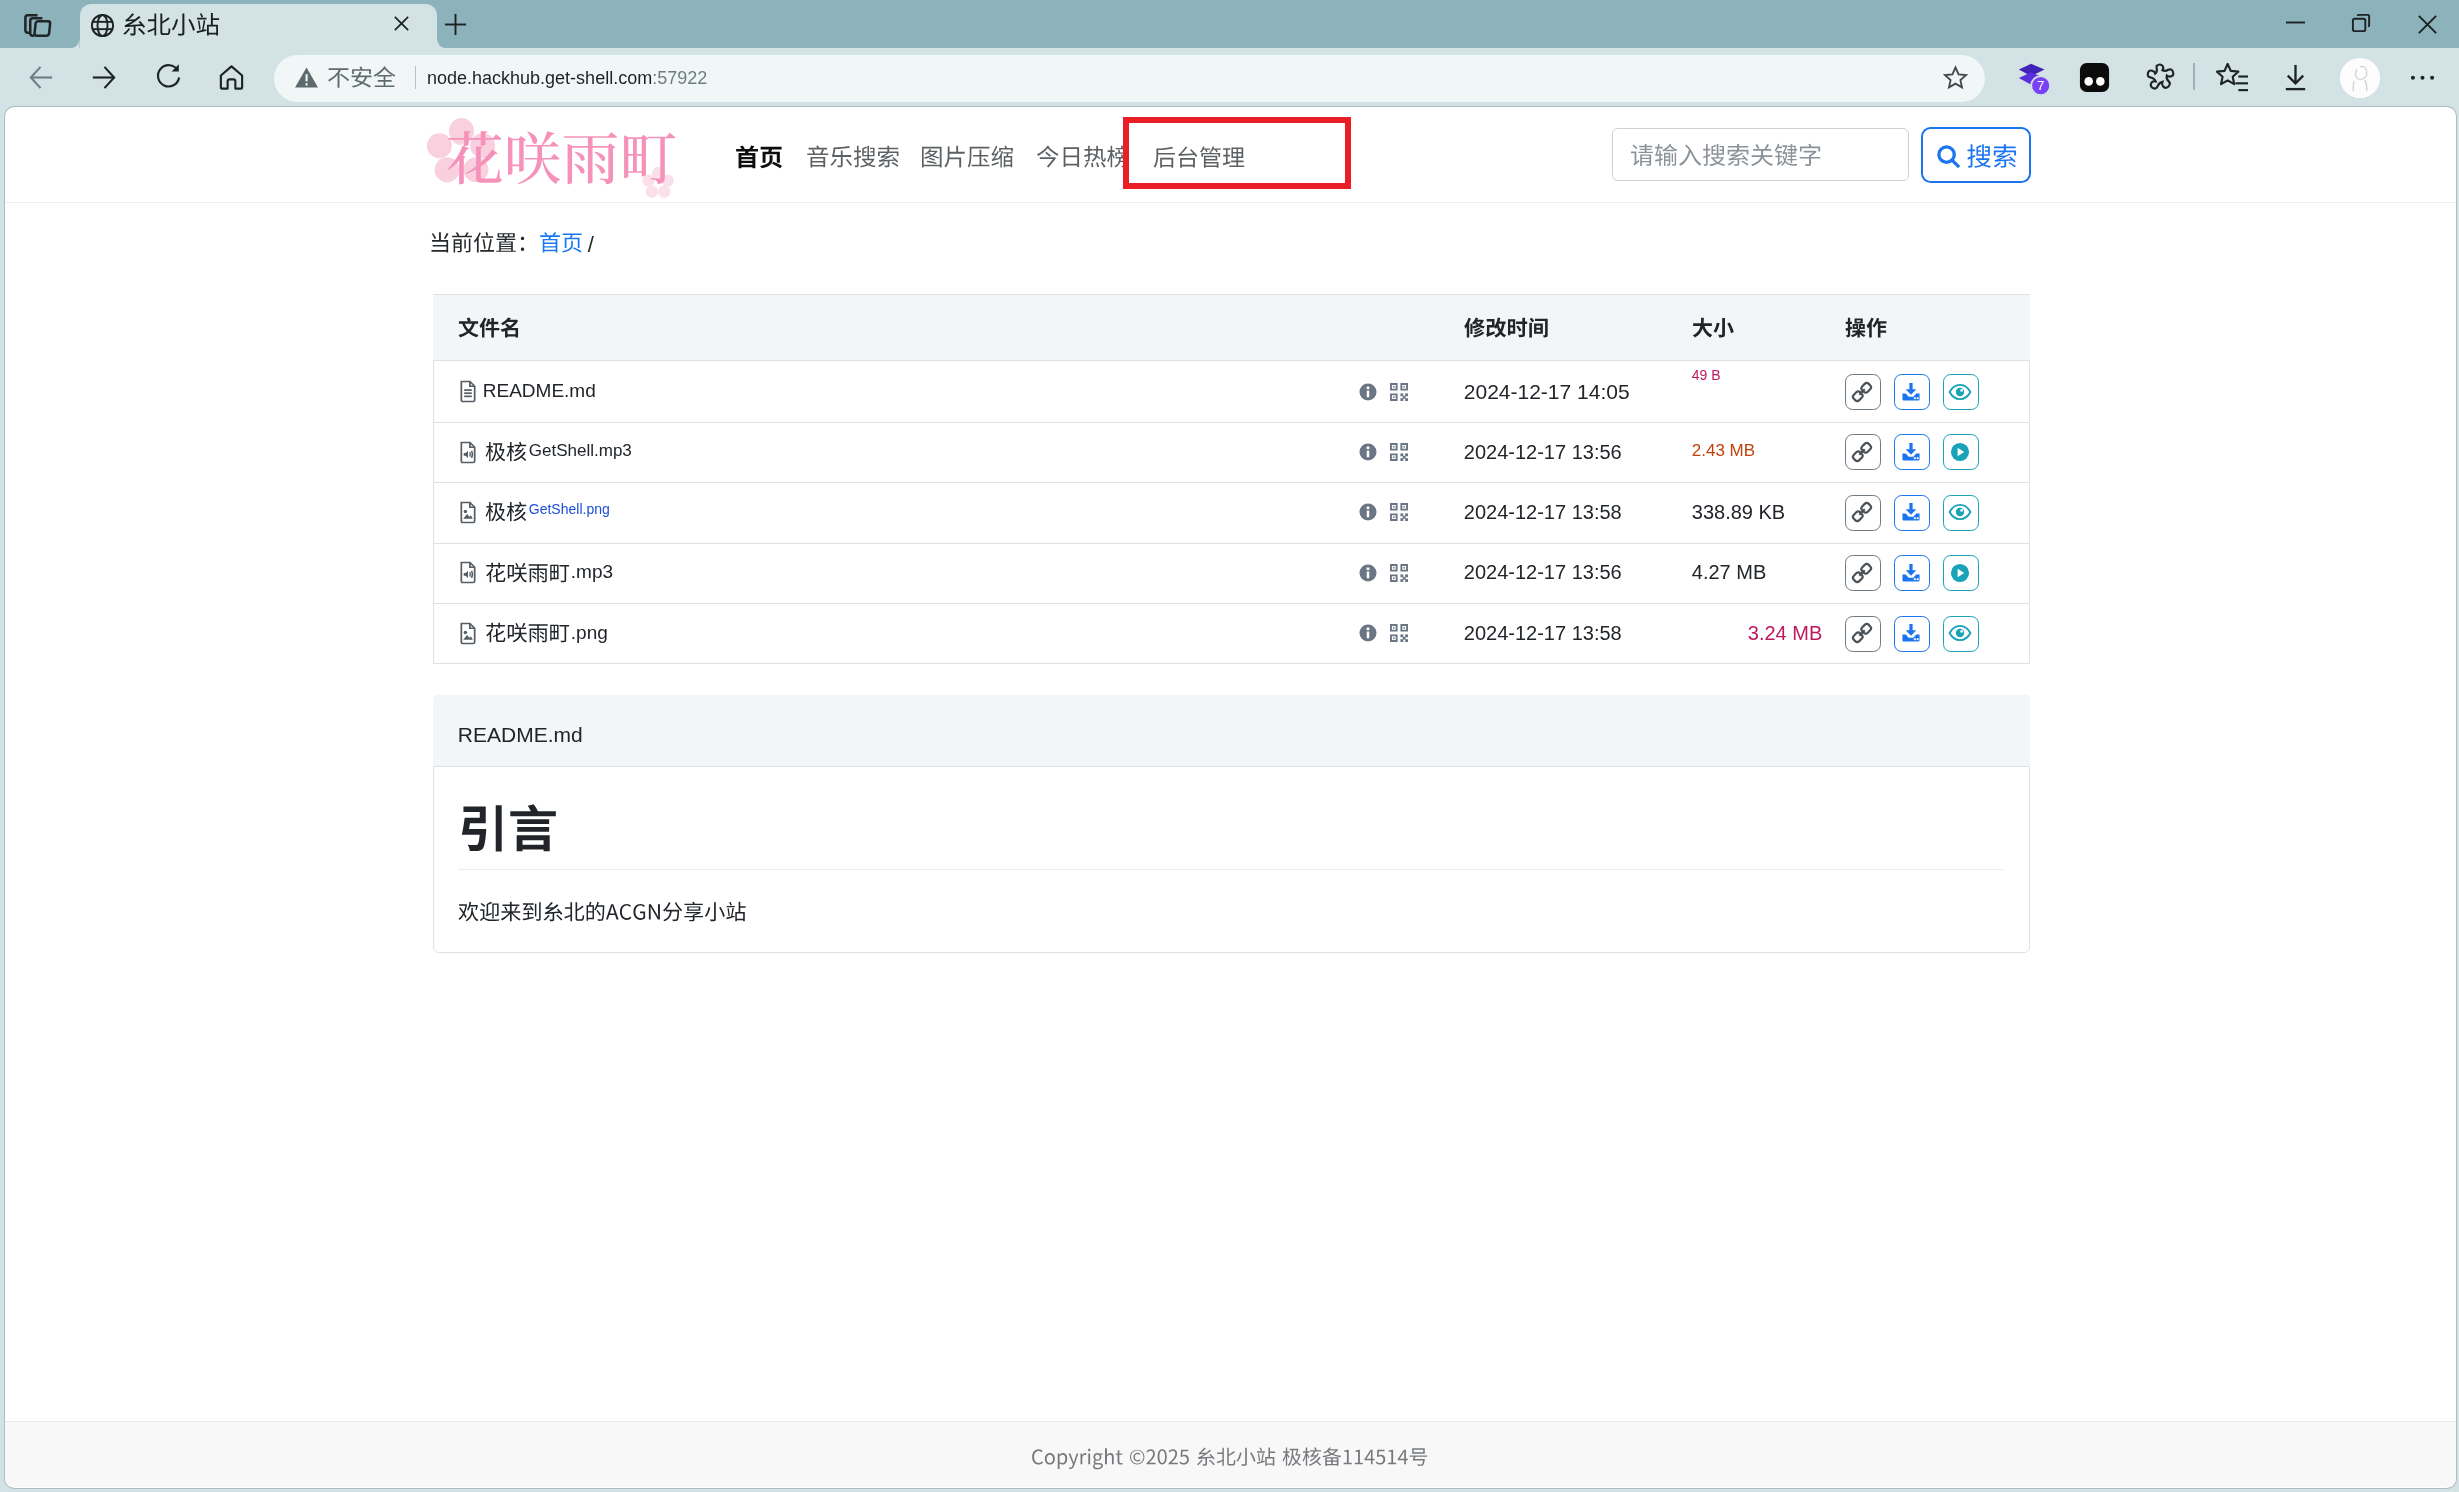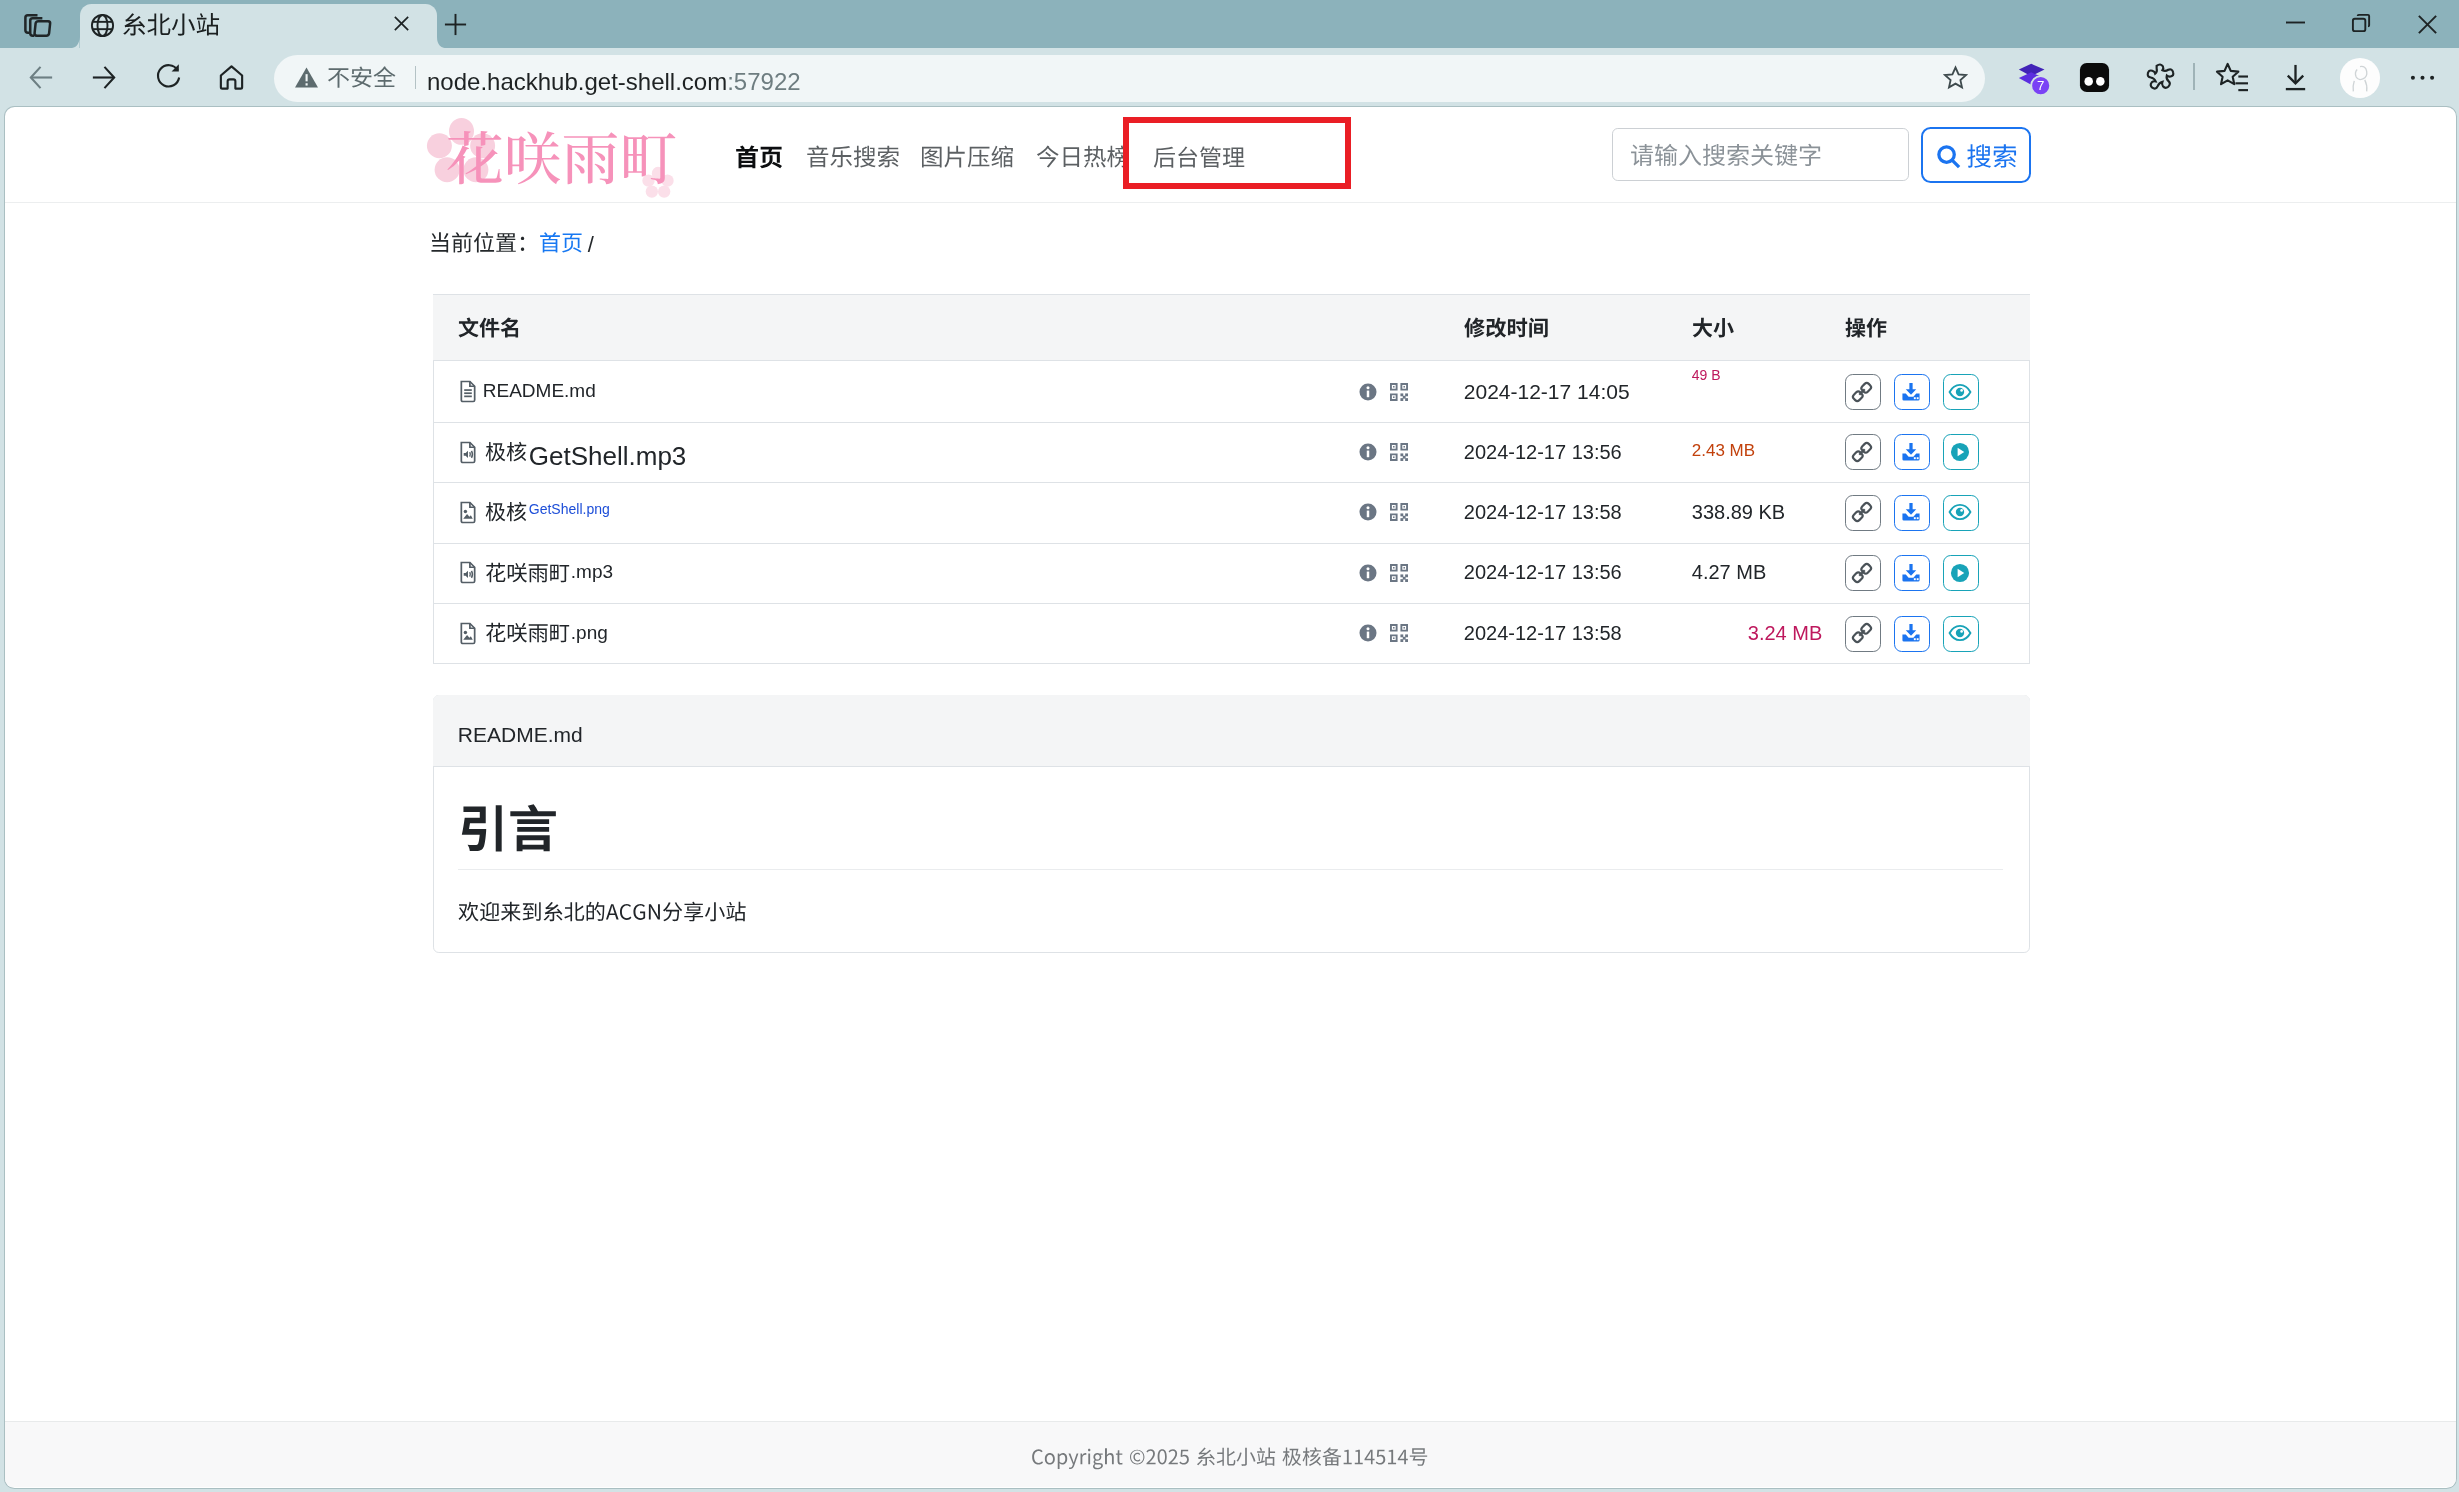--- a/index.html
+++ b/index.html
@@ -87,21 +87,21 @@
 <div class="abs" style="left:274px;top:55px;width:1711px;height:47px;border-radius:23.5px;background:#f1f6f7"></div>
 <svg class="abs" style="left:294px;top:66px" width="25" height="23" viewBox="0 0 26 24">
 <path d="M13 1.5 L25 22.5 L1 22.5 Z" fill="#5d6b6e"></path>
 <rect x="12" y="8.5" width="2.2" height="7.5" fill="#f1f6f7"></rect>
     <rect x="12" y="18" width="2.2" height="2.4" fill="#f1f6f7"></rect>
   </svg>
 <div style="position:absolute;left:327px;top:59px;"><svg width="70" height="34" viewBox="0 0 73 35" style="display:inline-block">
       <path transform="translate(0,27.8)" fill="#5d6b6e" d="M13.4 -11.5C16.3 -9.6 19.9 -6.7 21.6 -4.9L23.0 -6.3C21.2 -8.1 17.6 -10.8 14.8 -12.6ZM1.7 -18.5V-16.6H12.3C10.0 -12.5 5.8 -8.5 1.1 -6.1C1.4 -5.7 2.0 -5.0 2.3 -4.5C5.6 -6.3 8.6 -8.8 11.0 -11.5V1.9H13.0V-14.0C13.6 -14.9 14.1 -15.7 14.6 -16.6H22.3V-18.5Z M33.9 -19.8C34.3 -19.0 34.7 -18.1 35.1 -17.4H26.2V-12.5H28.0V-15.7H43.9V-12.5H45.8V-17.4H37.2C36.8 -18.2 36.2 -19.3 35.8 -20.2ZM39.7 -9.1C39.0 -7.1 37.9 -5.6 36.6 -4.3C34.8 -5.0 33.1 -5.6 31.4 -6.1C32.0 -7.0 32.7 -8.0 33.3 -9.1ZM31.2 -9.1C30.3 -7.7 29.4 -6.4 28.6 -5.4C30.6 -4.7 32.8 -3.9 34.9 -3.0C32.6 -1.4 29.6 -0.4 26.0 0.2C26.4 0.6 26.9 1.4 27.1 1.8C31.0 1.0 34.3 -0.2 36.9 -2.2C39.9 -0.9 42.7 0.6 44.4 1.8L45.9 0.2C44.1 -1.0 41.4 -2.3 38.4 -3.6C39.8 -5.0 41.0 -6.8 41.8 -9.1H46.4V-10.8H34.3C35.0 -12.0 35.6 -13.2 36.0 -14.3L34.1 -14.7C33.6 -13.5 32.9 -12.1 32.2 -10.8H25.7V-9.1Z M59.8 -20.4C57.4 -16.6 53.0 -13.1 48.6 -11.1C49.1 -10.7 49.6 -10.1 49.9 -9.6C50.8 -10.1 51.8 -10.7 52.7 -11.3V-9.7H59.1V-6.0H52.9V-4.3H59.1V-0.4H49.8V1.2H70.3V-0.4H60.9V-4.3H67.4V-6.0H60.9V-9.7H67.4V-11.3C68.3 -10.7 69.2 -10.1 70.2 -9.5C70.5 -10.1 71.0 -10.7 71.4 -11.0C67.5 -13.1 64.0 -15.6 61.0 -19.1L61.4 -19.7ZM52.8 -11.3C55.5 -13.1 58.0 -15.3 60.0 -17.7C62.3 -15.1 64.7 -13.1 67.4 -11.3Z"></path>
     </svg></div>
 <div class="abs" style="left:415px;top:66px;width:1px;height:23px;background:#b4c2c5"></div>
-<div class="abs" style="left:427px;top:68px;font-size:24px;color:#1e2223;letter-spacing:0px">node.hackhub.get-shell.com<span style="color:#6e7d80">:57922</span></div>
+<div class="abs" style="left:427px;top:68px;font-size:18px;color:#1e2223;letter-spacing:0px">node.hackhub.get-shell.com<span style="color:#6e7d80">:57922</span></div>
 <svg class="abs" style="left:1943px;top:65px" width="25" height="25" viewBox="0 0 30 30">
 <path d="M15 3 L18.7 11.2 L27.5 12.1 L20.9 18.1 L22.8 26.8 L15 22.3 L7.2 26.8 L9.1 18.1 L2.5 12.1 L11.3 11.2 Z" fill="none" stroke="#3e4a4d" stroke-width="2.2"></path>
   </svg>
 <svg class="abs" style="left:2016px;top:60px" width="38" height="38" viewBox="0 0 40 40">
 <path d="M16 4 L30 10 L16 17 L3 10 Z" fill="#4123b7"></path>
 <path d="M16 13 L30 19 L16 26 L3 19 Z" fill="#5b2ee0"></path>
 <circle cx="26" cy="27" r="10" fill="#7a42f5" stroke="#d2e2e5" stroke-width="2"></circle>
 <text x="26" y="32" font-size="14" fill="#fff" text-anchor="middle" font-family="Liberation Sans">7</text>
   </svg>
 <svg class="abs" style="left:2078px;top:61px" width="33" height="33" viewBox="0 0 34 34">
@@ -287,21 +287,21 @@
       <g fill="none" stroke="#545e66" stroke-width="1.8">
         <path d="M3.5 1.5 L12.5 1.5 L17.5 6.5 L17.5 21 Q17.5 22.5 16 22.5 L5 22.5 Q3.5 22.5 3.5 21 Z"></path>
         <path d="M12.5 1.5 L12.5 6.5 L17.5 6.5"></path>
       </g>
       <path d="M6 12.5 L8 12.5 L10.5 10.2 L10.5 17.8 L8 15.5 L6 15.5 Z" fill="#545e66"></path>
       <path d="M12.3 11.7 Q13.6 14 12.3 16.3 M14.2 10.3 Q16.2 14 14.2 17.7" stroke="#545e66" stroke-width="1.5" fill="none"></path>
     </svg>
 <div style="position:absolute;left:480px;top:328px;"><svg width="43" height="31" viewBox="0 0 45 32" style="display:inline-block">
         <path transform="translate(0,25.5)" fill="#212529" d="M4.3 -18.5V-14.2H1.4V-12.7H4.2C3.5 -9.7 2.1 -6.2 0.7 -4.3C1.0 -3.9 1.4 -3.2 1.6 -2.7C2.6 -4.2 3.6 -6.6 4.3 -9.0V1.7H5.8V-10.1C6.4 -9.0 7.1 -7.6 7.4 -6.9L8.4 -8.1C8.1 -8.7 6.3 -11.4 5.8 -12.1V-12.7H8.2V-14.2H5.8V-18.5ZM8.5 -17.1V-15.5H11.0C10.8 -8.2 9.9 -2.6 6.4 0.8C6.8 1.0 7.5 1.5 7.8 1.8C10.0 -0.6 11.2 -3.7 11.8 -7.7C12.6 -5.7 13.6 -4.0 14.8 -2.5C13.6 -1.2 12.2 -0.2 10.6 0.5C11.0 0.8 11.6 1.4 11.8 1.8C13.3 1.0 14.7 0.0 15.9 -1.3C17.1 -0.0 18.5 1.0 20.2 1.7C20.4 1.3 20.9 0.7 21.3 0.3C19.6 -0.3 18.2 -1.3 16.9 -2.6C18.5 -4.7 19.8 -7.3 20.4 -10.7L19.4 -11.1L19.1 -11.0H16.6C17.2 -12.8 17.8 -15.2 18.2 -17.1ZM12.6 -15.5H16.3C15.8 -13.5 15.1 -11.1 14.6 -9.6H18.5C18.0 -7.3 17.0 -5.3 15.9 -3.8C14.2 -5.8 13.0 -8.2 12.3 -10.9C12.4 -12.4 12.5 -13.9 12.6 -15.5Z M40.9 -8.1C39.0 -4.4 34.8 -1.2 29.7 0.4C30.0 0.7 30.4 1.4 30.6 1.8C33.4 0.8 35.9 -0.5 37.9 -2.2C39.4 -1.0 41.1 0.5 41.9 1.5L43.2 0.4C42.3 -0.6 40.6 -2.0 39.1 -3.2C40.5 -4.5 41.7 -5.9 42.6 -7.5ZM35.5 -18.1C35.9 -17.3 36.4 -16.3 36.6 -15.5H30.8V-13.9H35.0C34.3 -12.7 33.0 -10.7 32.6 -10.2C32.3 -9.8 31.6 -9.7 31.2 -9.6C31.3 -9.2 31.6 -8.4 31.7 -8.0C32.1 -8.2 32.7 -8.3 36.7 -8.6C35.0 -6.9 33.0 -5.4 30.8 -4.4C31.1 -4.1 31.5 -3.5 31.7 -3.1C35.6 -5.0 38.9 -8.2 40.8 -11.5L39.3 -12.1C38.9 -11.4 38.5 -10.7 37.9 -10.0L34.2 -9.8C35.0 -11.0 36.1 -12.7 36.8 -13.9H43.1V-15.5H38.0L38.3 -15.6C38.1 -16.4 37.6 -17.6 37.0 -18.6ZM26.2 -18.5V-14.2H23.3V-12.7H26.1C25.5 -9.7 24.1 -6.2 22.7 -4.3C23.0 -3.9 23.4 -3.2 23.6 -2.7C24.6 -4.1 25.5 -6.4 26.2 -8.7V1.7H27.8V-9.8C28.4 -8.7 29.1 -7.4 29.4 -6.7L30.4 -7.9C30.0 -8.5 28.4 -11.0 27.8 -11.8V-12.7H30.3V-14.2H27.8V-18.5Z"></path>
       </svg></div>
-<div class="abs" style="left:524px;top:334px;font-size:26px;color:#212529">GetShell.mp3</div>
+<div class="abs" style="left:524px;top:334px;font-size:17px;color:#212529">GetShell.mp3</div>
 <svg class="abs" style="left:1354px;top:336px" width="18" height="18" viewBox="0 0 19 19">
 <circle cx="9.5" cy="9.5" r="9" fill="#6b7684"></circle>
       <rect x="8.2" y="8" width="2.6" height="7" fill="#fff"></rect>
       <circle cx="9.5" cy="5" r="1.6" fill="#fff"></circle>
     </svg>
 <svg class="abs" style="left:1385px;top:336px" width="18" height="18" viewBox="0 0 19 19">
 <g fill="#6b7684">
         <path d="M0 0 H8 V8 H0 Z M2 2 V6 H6 V2 Z" fill-rule="evenodd"></path>
         <rect x="3.2" y="3.2" width="1.6" height="1.6"></rect>
 <path d="M11 0 H19 V8 H11 Z M13 2 V6 H17 V2 Z" fill-rule="evenodd"></path>

